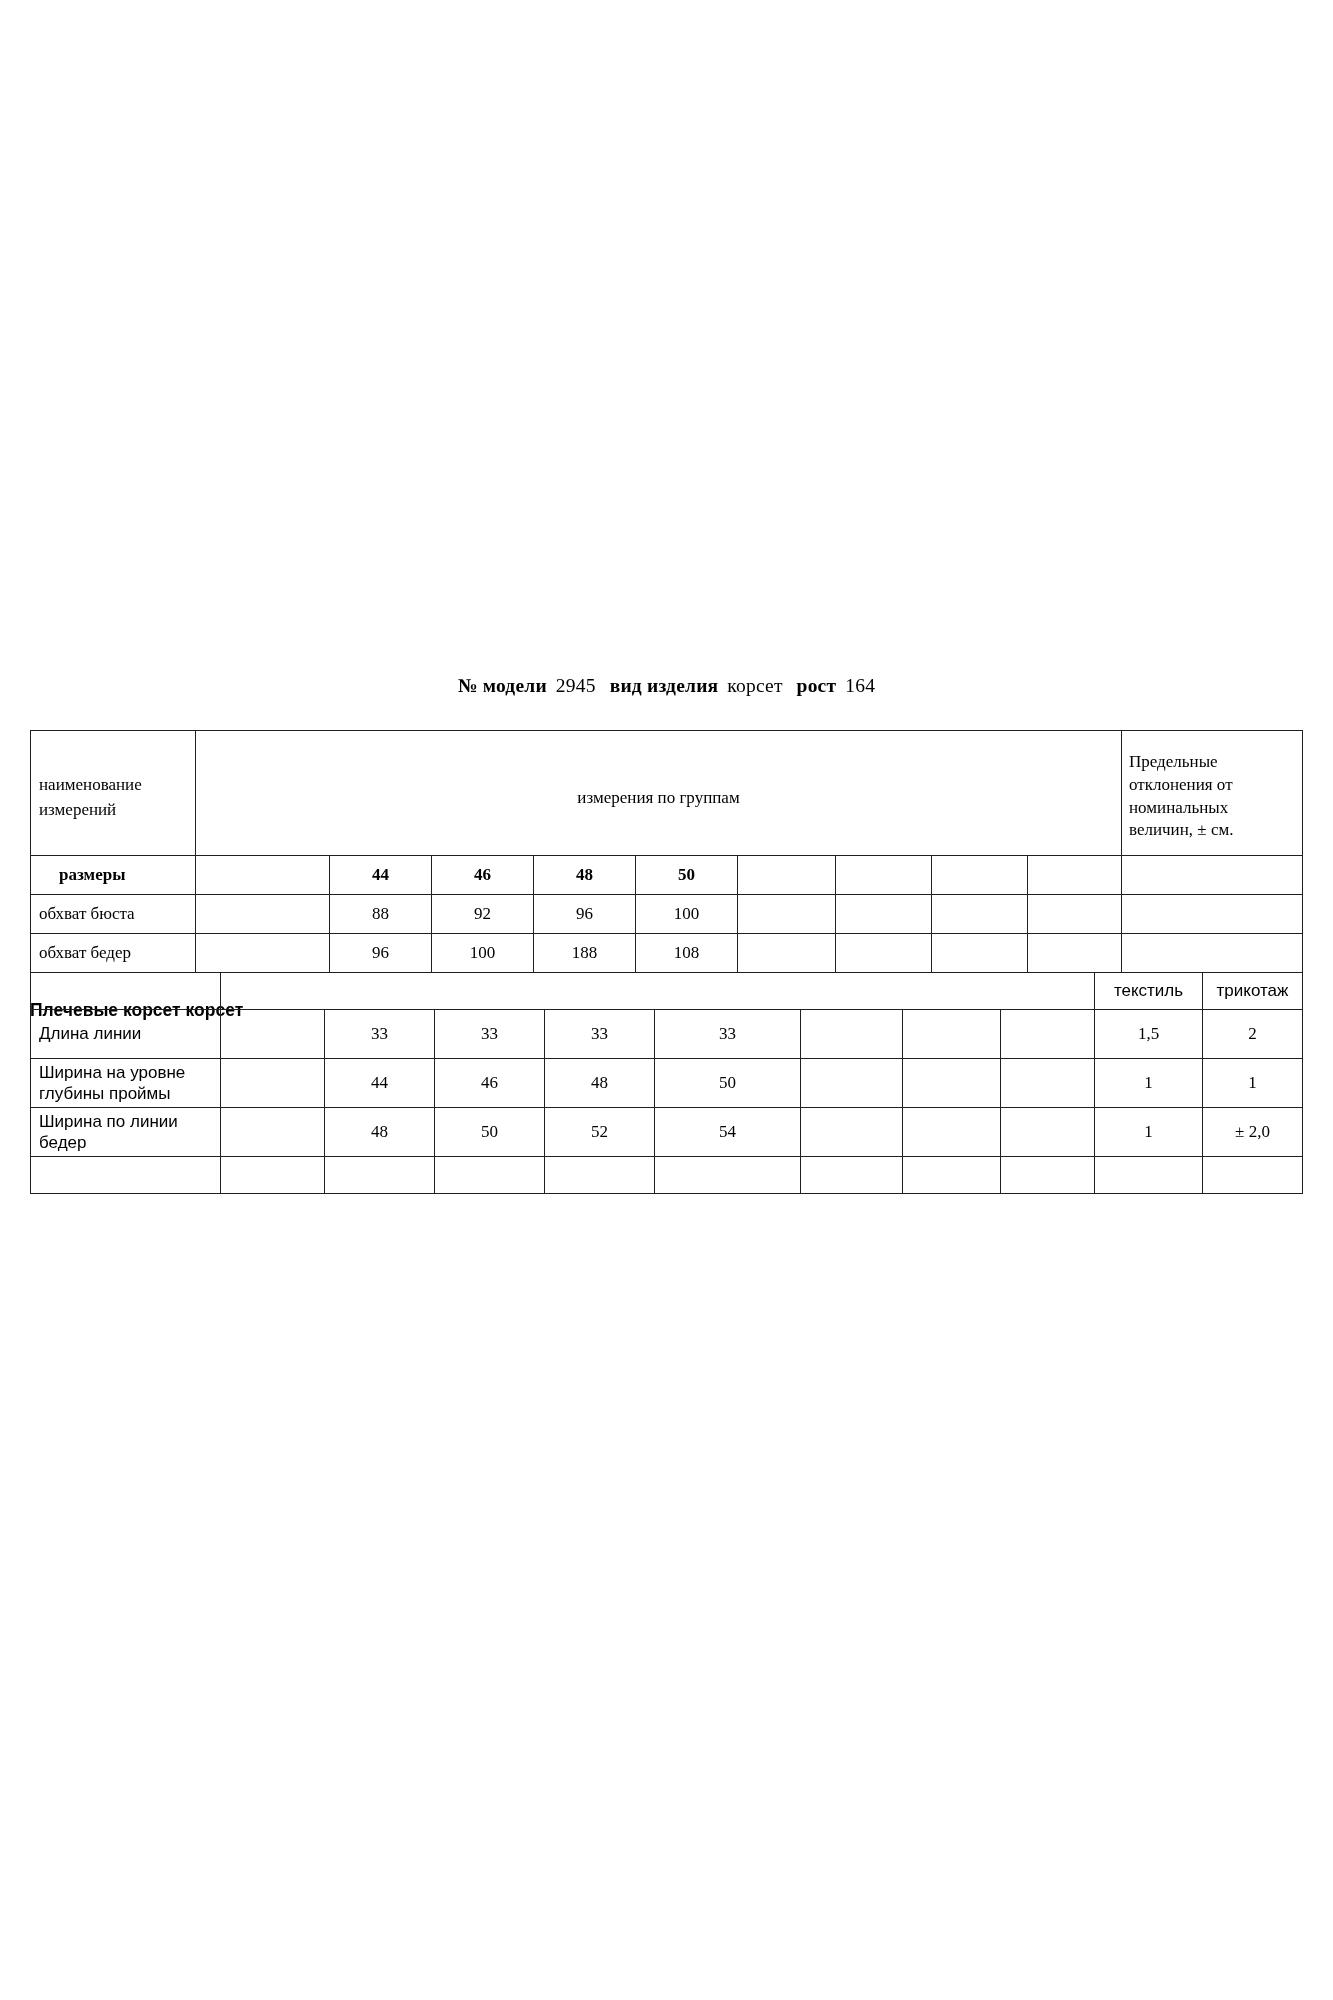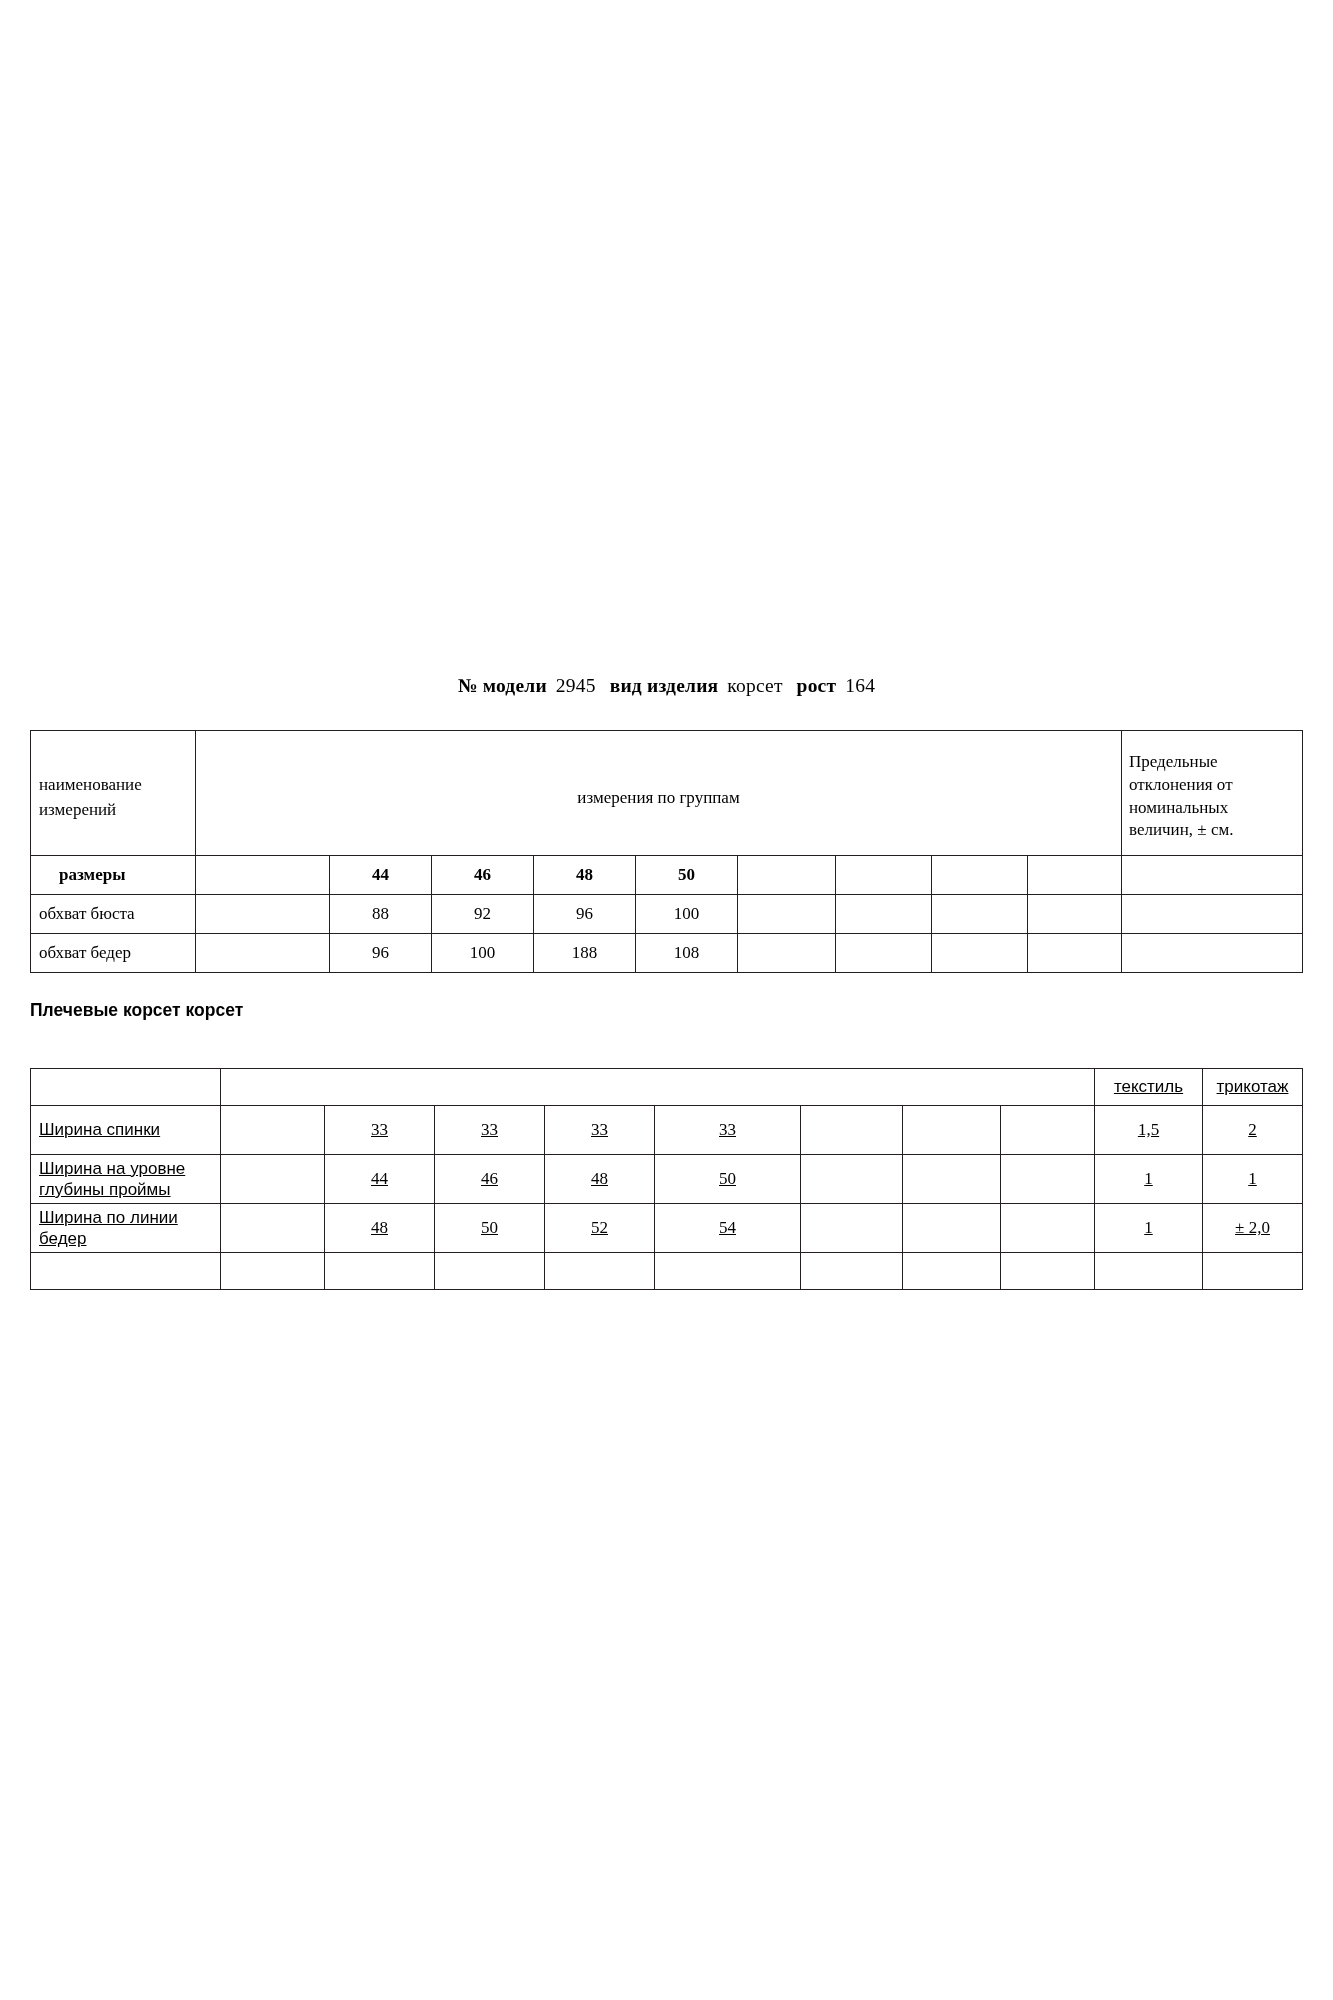--- a/index.html
+++ b/index.html
@@ -103,24 +103,23 @@
     left: 30px;
     top: 1000px;
     font-family: "Liberation Sans", sans-serif;
     font-weight: bold;
     font-size: 17.5px;
   }
 
   
   #table-shoulder {
     left: 30px;
-    top: 1068px;
+    top: 972px;
     width: 1272px;
     font-family: "Liberation Sans", sans-serif;
-    text-decoration: underline;
   }
   #table-shoulder td {
     height: 48px;
     font-family: "Liberation Sans", sans-serif;
   }
   .t2-hdr-empty { height: 36px !important; }
   .t2-hdr {
     text-align: center;
     font-size: 14.5px;
   }
@@ -237,21 +236,21 @@
     </colgroup>
     <tbody>
       <tr>
         <td class="t2-hdr-empty"></td>
         <td class="t2-hdr-empty" colspan="8"></td>
         <td class="t2-hdr t2-hdr-empty">текстиль</td>
         <td class="t2-hdr t2-hdr-empty">трикотаж</td>
       </tr>
 
       <tr>
-        <td class="t2-label">Ширина спинки</td>
+        <td class="t2-label">Длина линии</td>
         <td class="t2-val"></td>
         <td class="t2-val">33</td>
         <td class="t2-val">33</td>
         <td class="t2-val">33</td>
         <td class="t2-val">33</td>
         <td class="t2-val"></td>
         <td class="t2-val"></td>
         <td class="t2-val"></td>
         <td class="t2-dev">1,5</td>
         <td class="t2-dev">2</td>

